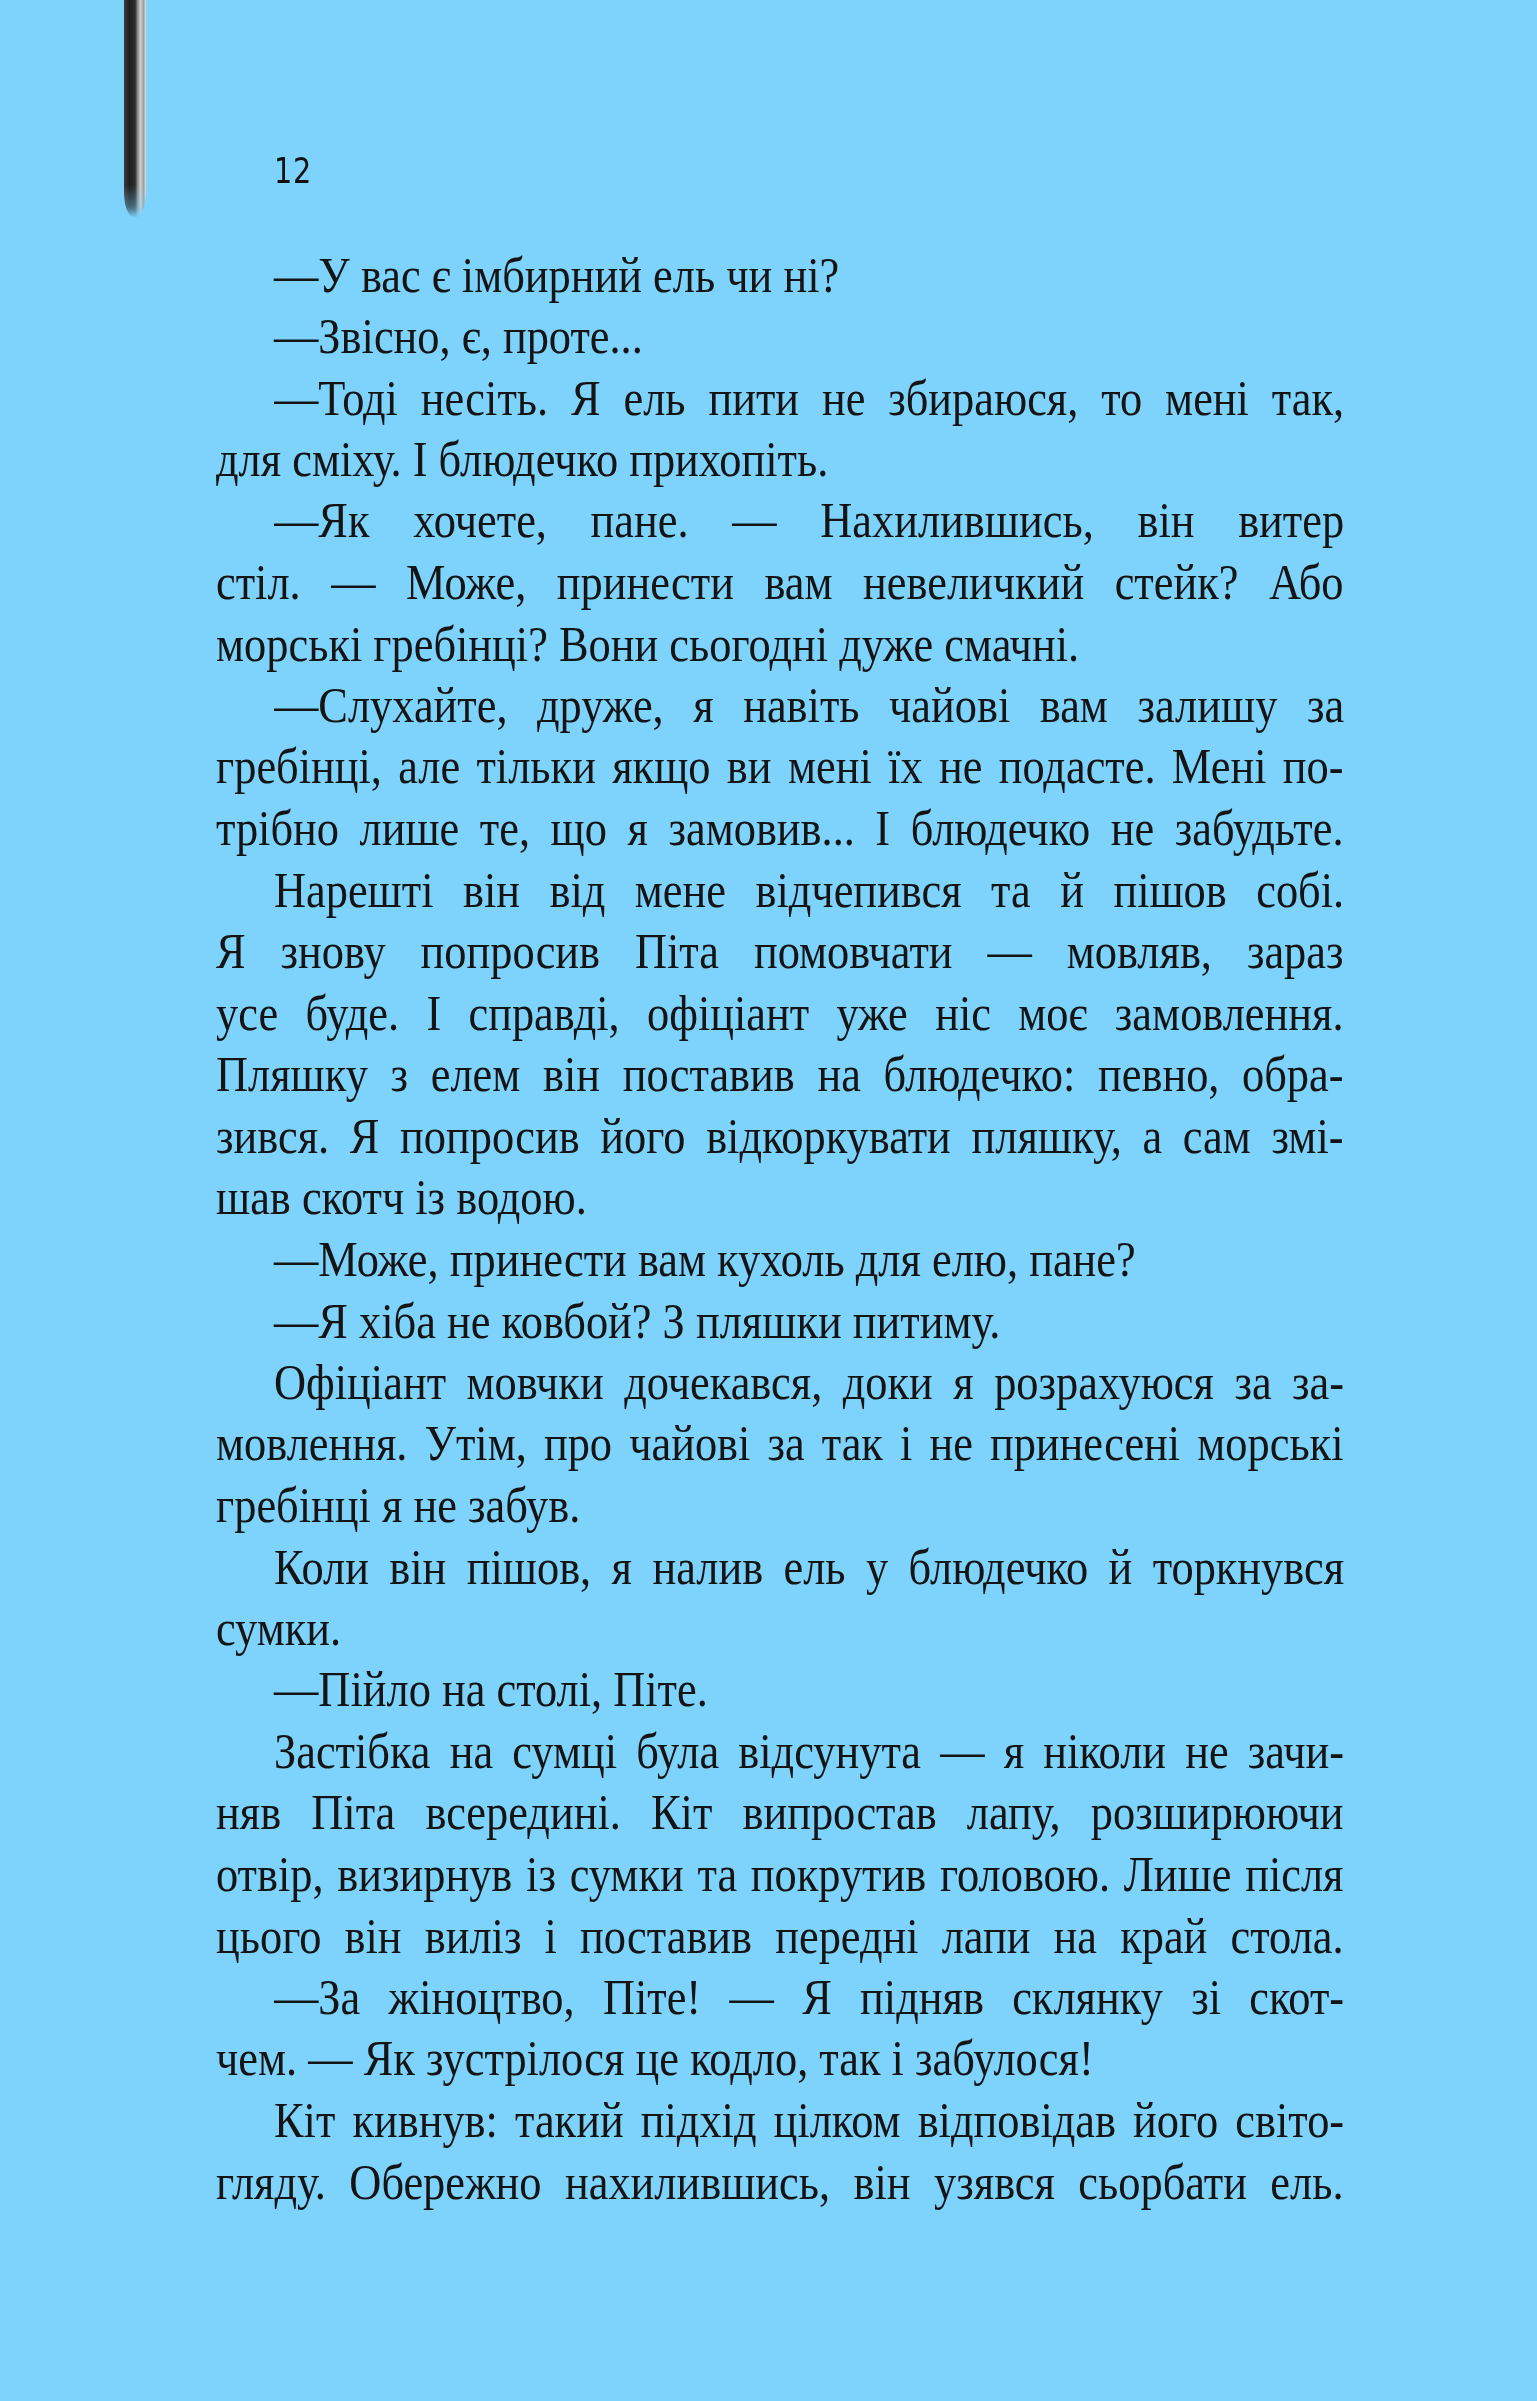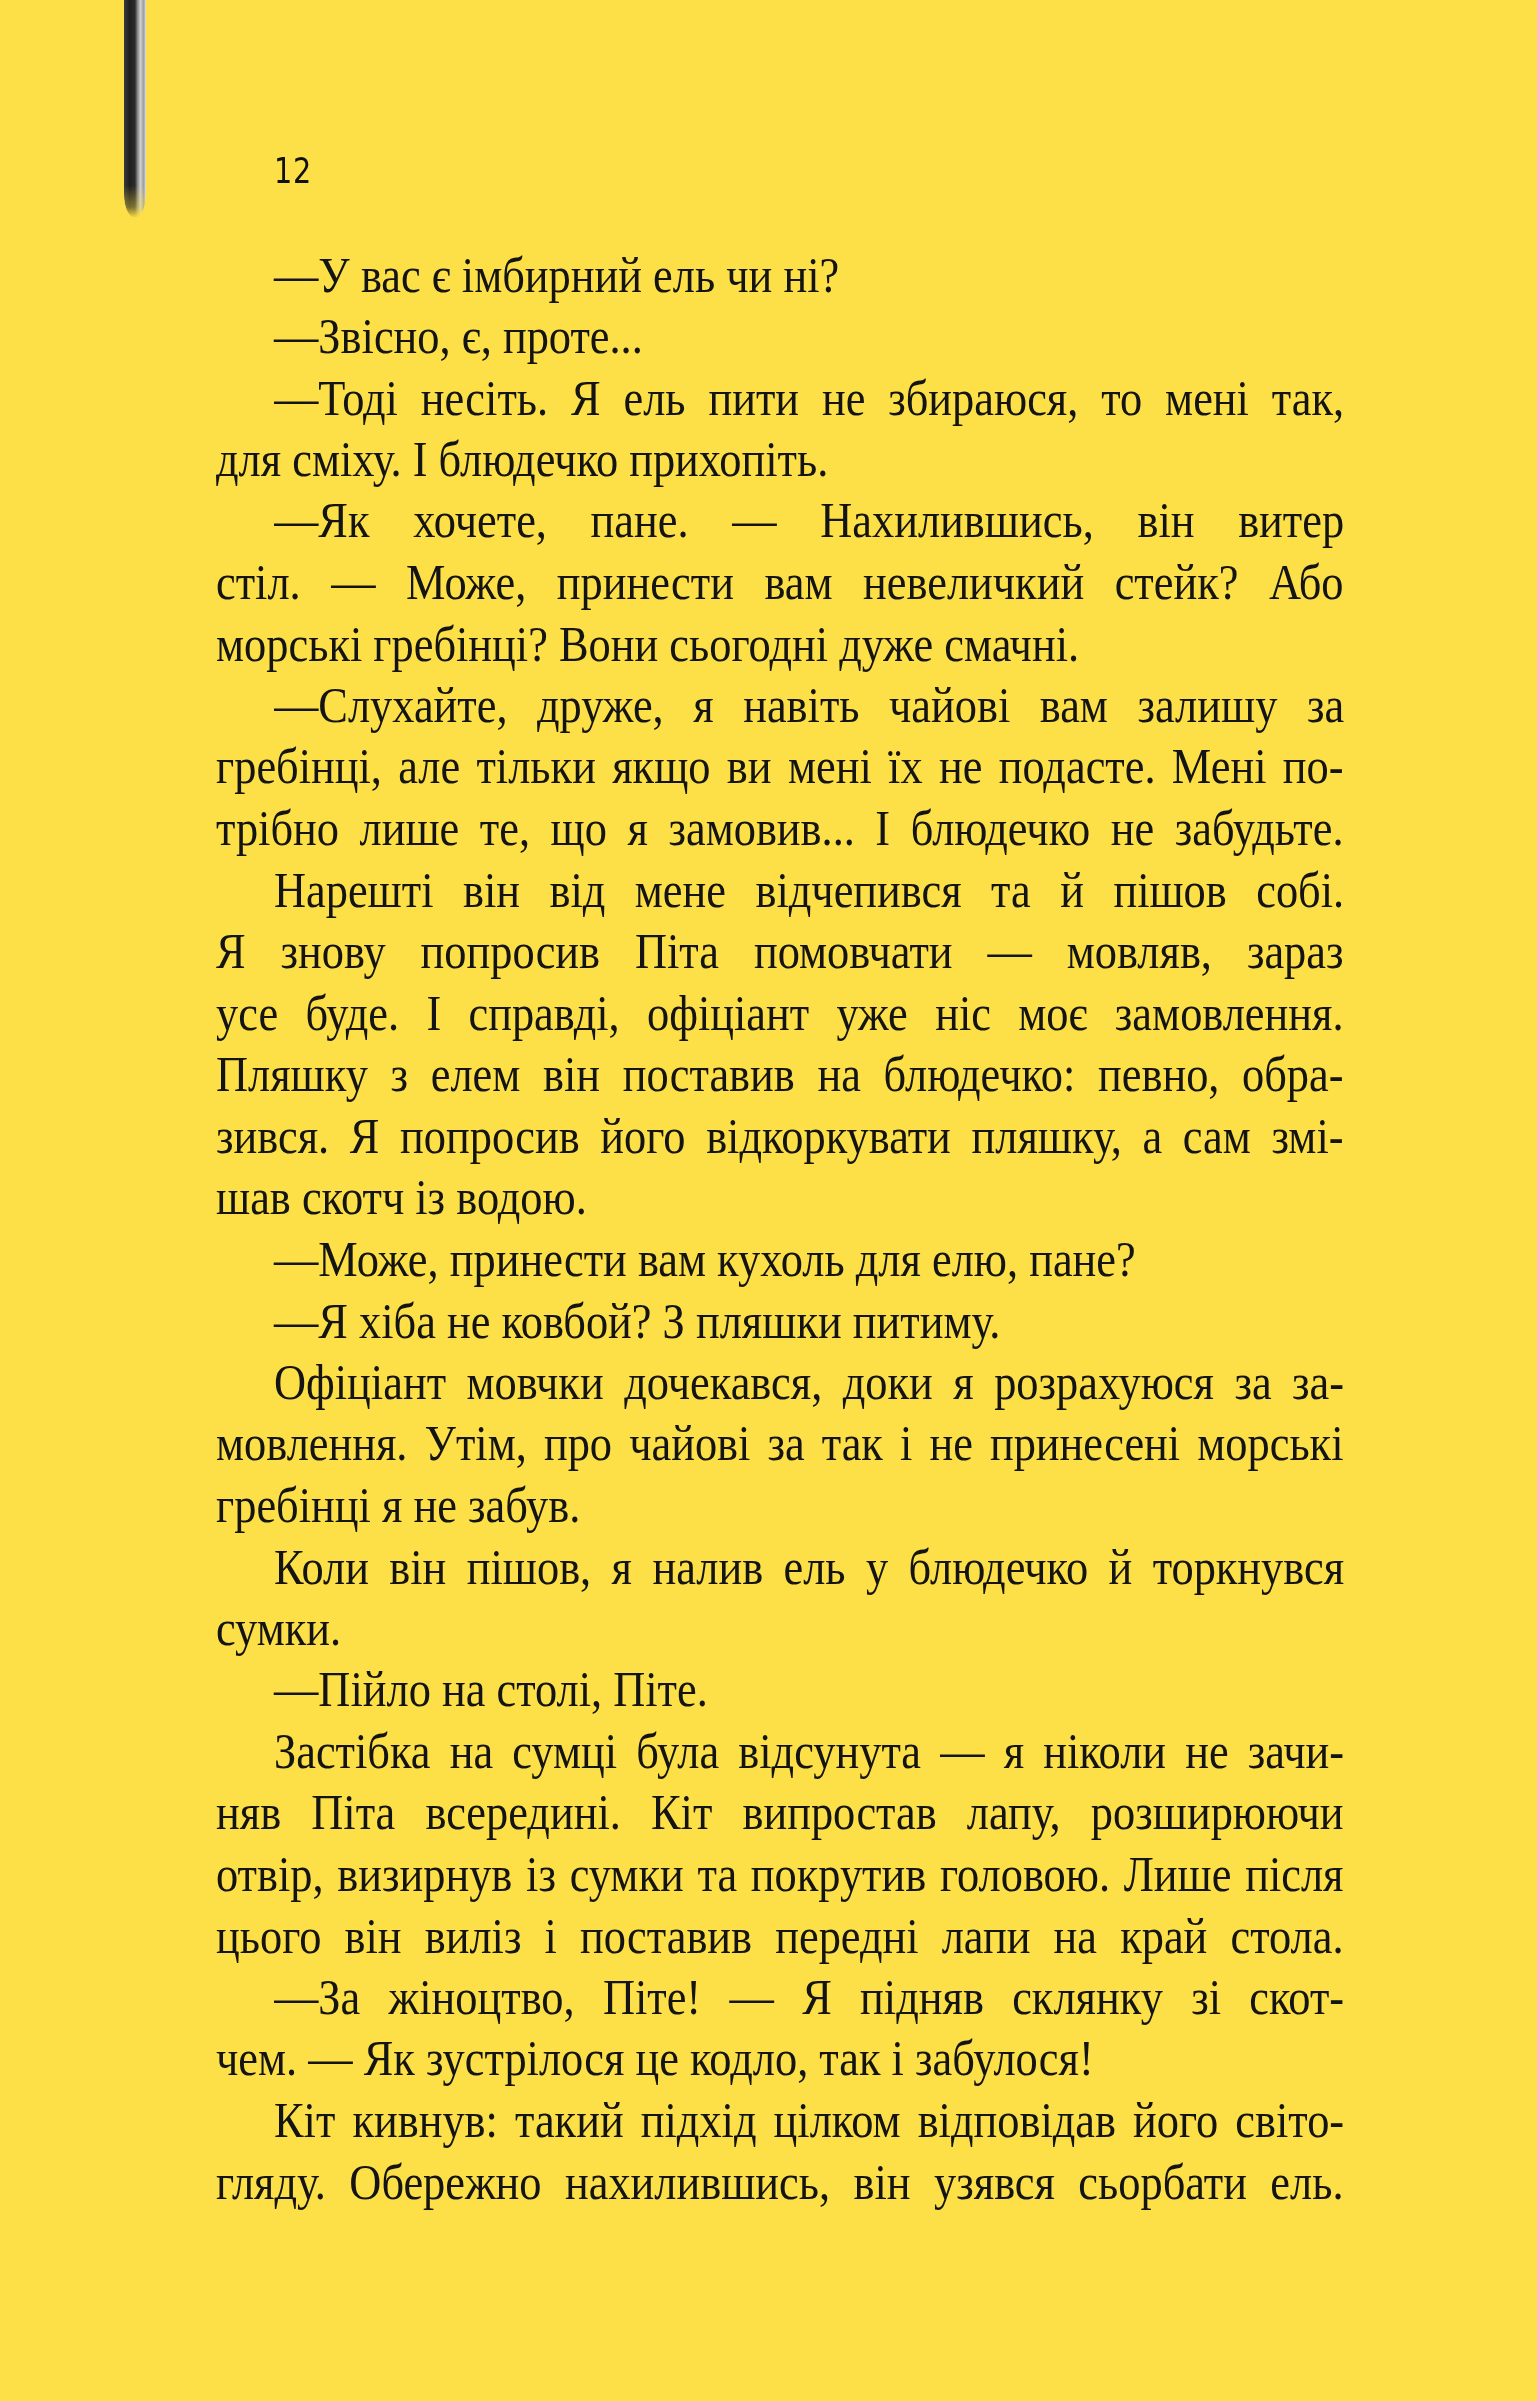--- a/index.html
+++ b/index.html
@@ -11,21 +11,21 @@
     width: 1538px;
     height: 2401px;
     position: relative;
     overflow: hidden;
   }
   .page {
     position: absolute;
     left: 0; top: 0;
     width: 1538px;
     height: 2401px;
-    background: #fde047;
+    background: #7dd3fc;
   }
   .spine-bar {
     position: absolute;
     left: 124px;
     top: 0;
     width: 22.4px;
     height: 218px;
     border-radius: 0 0 11.2px 11.2px / 0 0 24px 24px;
     background: linear-gradient(to right,
       #3a3a3a 0%, #1e1e1e 25%, #2c2c2c 50%, #8a8a8a 62%, #cfcfcf 75%, #9a9a9a 90%, #e8e8e8 100%);

